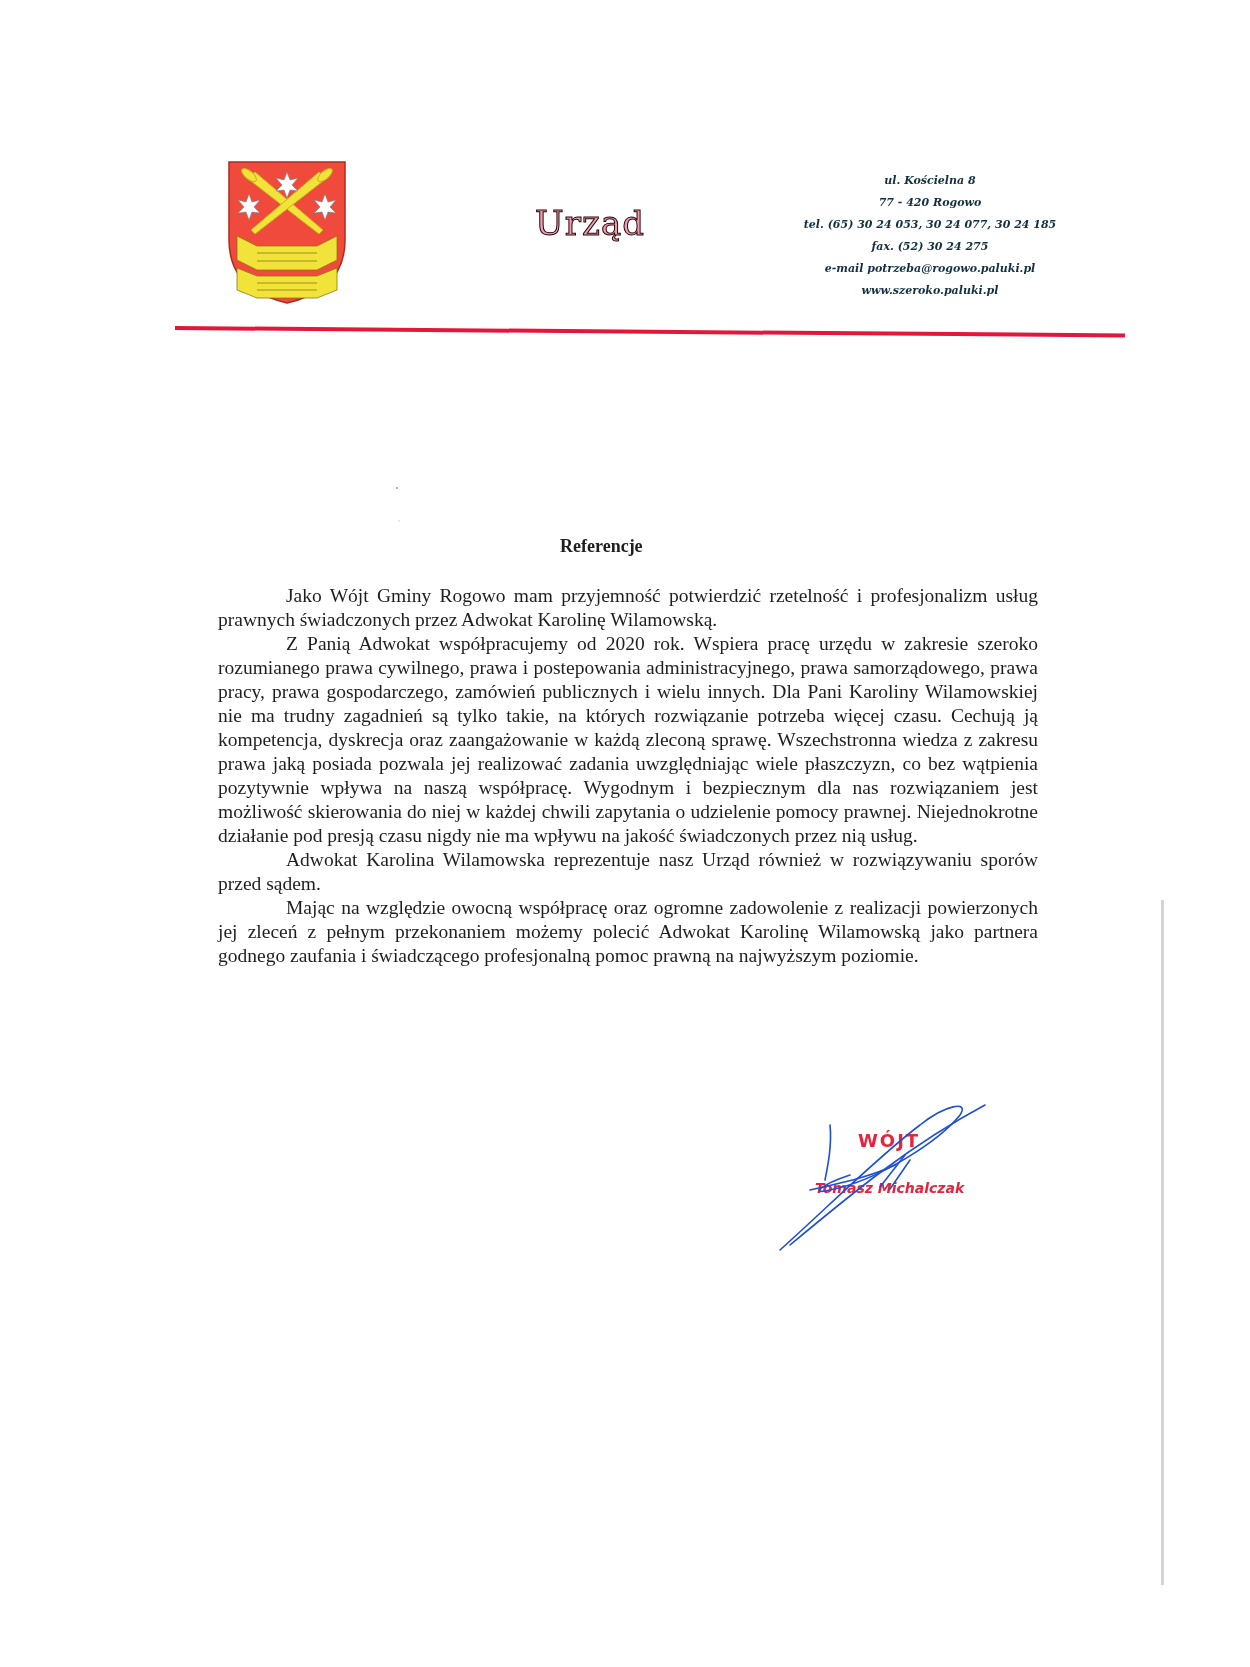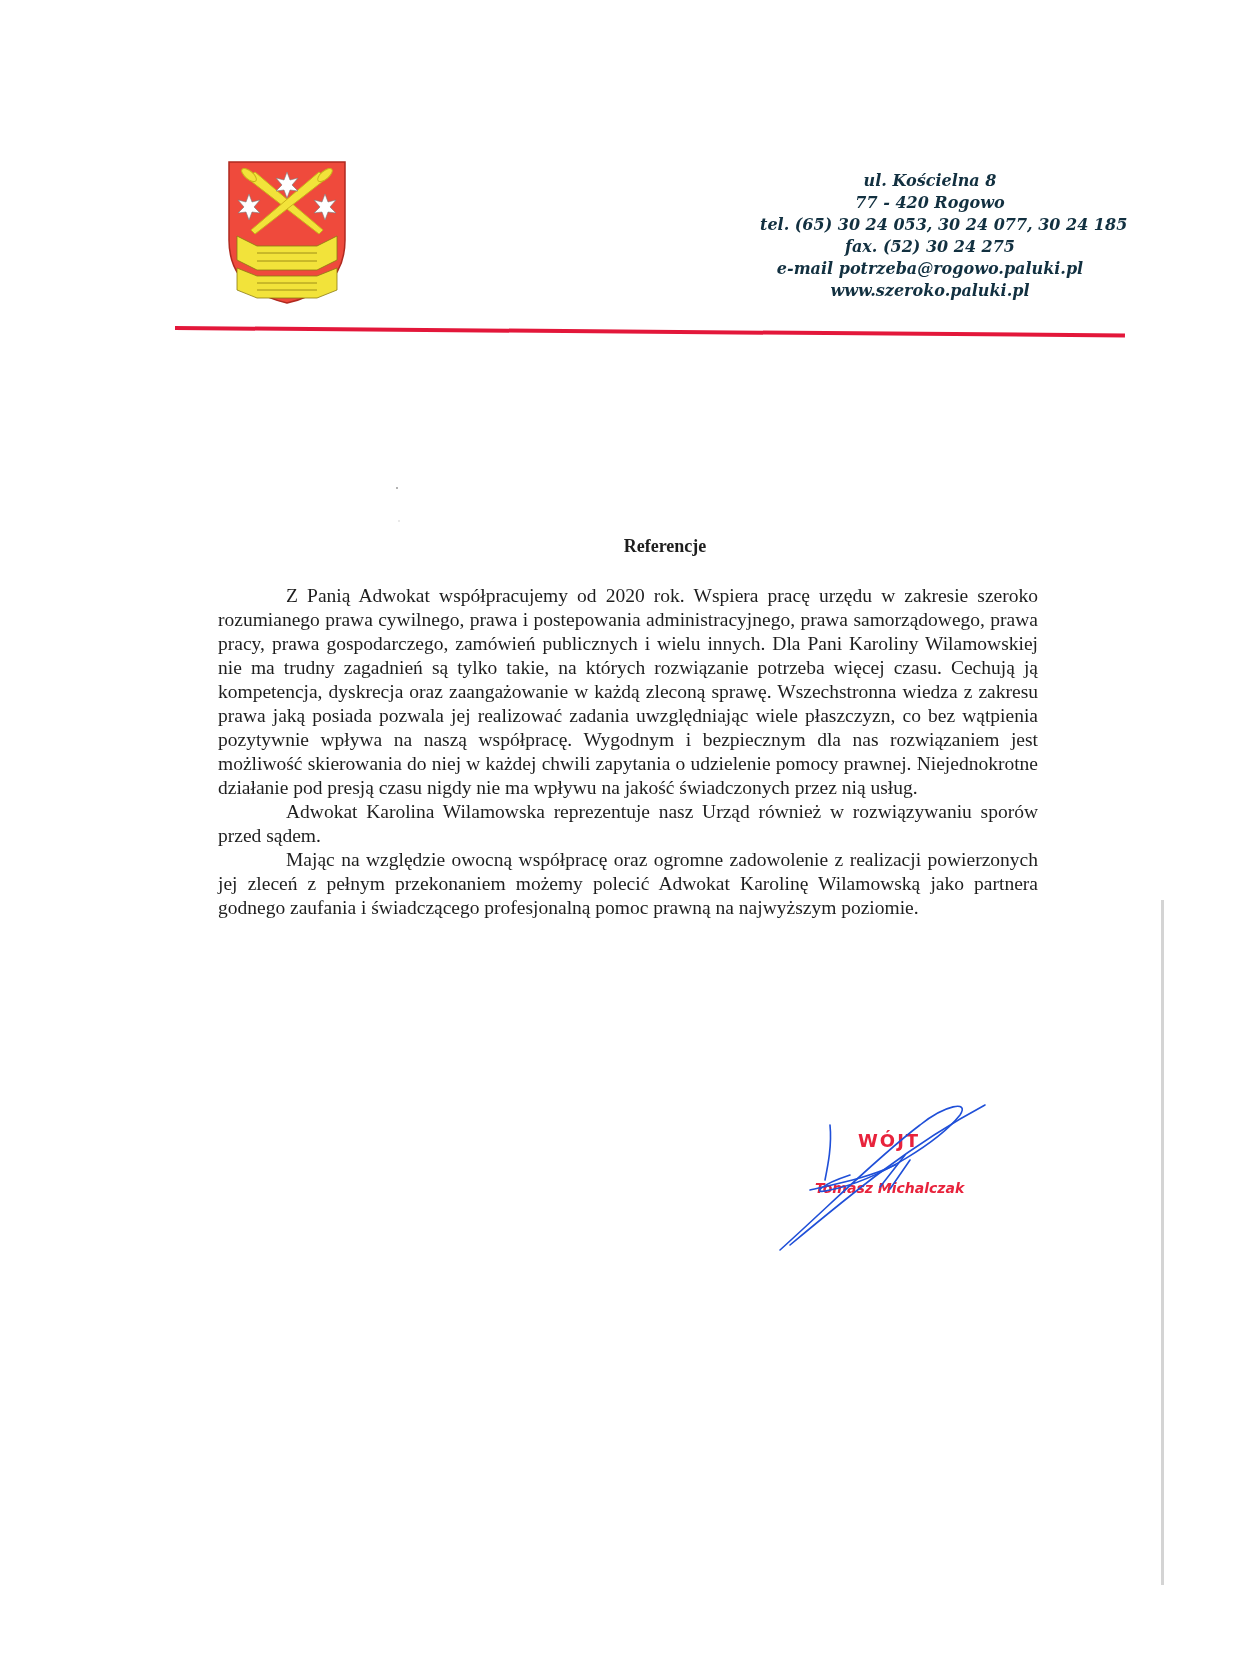--- a/index.html
+++ b/index.html
@@ -3,26 +3,26 @@
 <meta charset="utf-8">
 <style>
   html, body { margin: 0; padding: 0; background: #ffffff; }
   body { width: 1250px; height: 1667px; position: relative; overflow: hidden; font-family: "Liberation Serif", serif; color: #1e1e1e; }
   .abs { position: absolute; }
 
   
   .crest { left: 227px; top: 160px; width: 120px; height: 145px; }
   .org-name { left: 400px; top: 203px; width: 380px; text-align: center; font-family: "DejaVu Serif", serif; color: #c8102e; font-size: 34px; line-height: 40px; letter-spacing: 1px; }
   .org-name span { display: block; -webkit-text-stroke: 1px #2a0008; color: #e9a0ad; }
-  .contact { left: 760px; top: 170px; width: 340px; text-align: center; font-family: "DejaVu Serif", serif; font-style: italic; font-weight: bold; font-size: 16px; line-height: 22px; color: #123040; }
+  .contact { left: 760px; top: 170px; width: 340px; text-align: center; font-family: "DejaVu Serif", serif; font-style: italic; font-weight: bold; font-size: 11px; line-height: 22px; color: #123040; }
   .contact div { white-space: nowrap; }
   .rule { left: 175px; top: 326px; width: 950px; height: 4px; background: #e3173a; transform: rotate(0.45deg); transform-origin: left center; }
 
   
-  .title { left: 560px; top: 536px; width: 210px; text-align: center; font-weight: bold; font-size: 18px; }
+  .title { left: 560px; top: 536px; width: 210px; text-align: left; font-weight: bold; font-size: 18px; }
   .letter { left: 218px; top: 584px; width: 820px; font-size: 19.5px; line-height: 24px; text-align: justify; }
   .letter p { margin: 0; text-indent: 68px; }
   .scan-dot { width: 2px; height: 2px; background: #9a9a9a; border-radius: 1px; }
 
   
   .stamp-title { left: 858px; top: 1130px; font-family: "DejaVu Sans", sans-serif; font-weight: bold; color: #e8233c; font-size: 18px; letter-spacing: 2px; }
   .stamp-name { left: 815px; top: 1180px; font-family: "DejaVu Sans", sans-serif; font-weight: bold; font-style: italic; color: #e8233c; font-size: 14px; }
   .signature { left: 770px; top: 1095px; width: 230px; height: 165px; }
 
   .scan-edge { left: 1161px; top: 900px; width: 3px; height: 685px; background: #d4d4d4; }
@@ -54,39 +54,41 @@
     <g stroke="#8a7a10" stroke-width="0.8">
       <line x1="30" y1="93" x2="90" y2="93"></line>
         <line x1="30" y1="101" x2="90" y2="101"></line>
       <line x1="30" y1="123" x2="90" y2="123"></line>
         <line x1="30" y1="130" x2="90" y2="130"></line>
     </g>
   </svg>
 </div>
 
 <div class="abs org-name">
+  <span>Urząd</span>
 </div>
 
 <div class="abs contact">
   <div>ul. Kościelna 8</div>
   <div>77 - 420 Rogowo</div>
   <div>tel. (65) 30 24 053, 30 24 077, 30 24 185</div>
   <div>fax. (52) 30 24 275</div>
   <div>e-mail potrzeba@rogowo.paluki.pl</div>
   <div>www.szeroko.paluki.pl</div>
 </div>
 
 <div class="abs rule"></div>
 
 <div class="abs scan-dot" style="left:396px; top:487px;"></div>
 <div class="abs scan-dot" style="left:398px; top:520px; background:#e2e2e2;"></div>
 
 <div class="abs title">Referencje</div>
 
 <div class="abs letter">
+  <p>Jako Wójt Gminy Rogowo mam przyjemność potwierdzić rzetelność i profesjonalizm usług prawnych świadczonych przez Adwokat Karolinę Wilamowską.</p>
   <p>Z Panią Adwokat współpracujemy od 2020 rok. Wspiera pracę urzędu w zakresie szeroko rozumianego prawa cywilnego, prawa i postepowania administracyjnego, prawa samorządowego, prawa pracy, prawa  gospodarczego, zamówień publicznych i wielu innych. Dla Pani Karoliny Wilamowskiej nie ma trudny zagadnień są tylko takie, na których rozwiązanie potrzeba więcej czasu. Cechują ją kompetencja, dyskrecja oraz zaangażowanie w każdą zleconą sprawę. Wszechstronna wiedza z zakresu prawa jaką posiada pozwala jej realizować zadania uwzględniając wiele płaszczyzn, co  bez wątpienia pozytywnie wpływa na naszą współpracę. Wygodnym i bezpiecznym dla nas rozwiązaniem jest możliwość skierowania do niej w każdej chwili zapytania o udzielenie pomocy prawnej. Niejednokrotne działanie  pod presją czasu nigdy nie ma wpływu na jakość świadczonych przez nią usług.</p>
   <p>Adwokat Karolina Wilamowska reprezentuje nasz Urząd również w rozwiązywaniu sporów przed sądem.</p>
   <p>Mając na względzie owocną współpracę oraz ogromne zadowolenie z realizacji powierzonych jej zleceń z pełnym przekonaniem możemy polecić Adwokat Karolinę Wilamowską jako partnera godnego zaufania i świadczącego profesjonalną pomoc prawną na najwyższym poziomie.</p>
 </div>
 
 <div class="abs stamp-title">WÓJT</div>
 <div class="abs stamp-name">Tomasz Michalczak</div>
 <div class="abs signature">
   <svg width="230" height="165" viewBox="0 0 230 165">
     <g fill="none" stroke="#1f4fd8" stroke-width="1.6" stroke-linecap="round">

